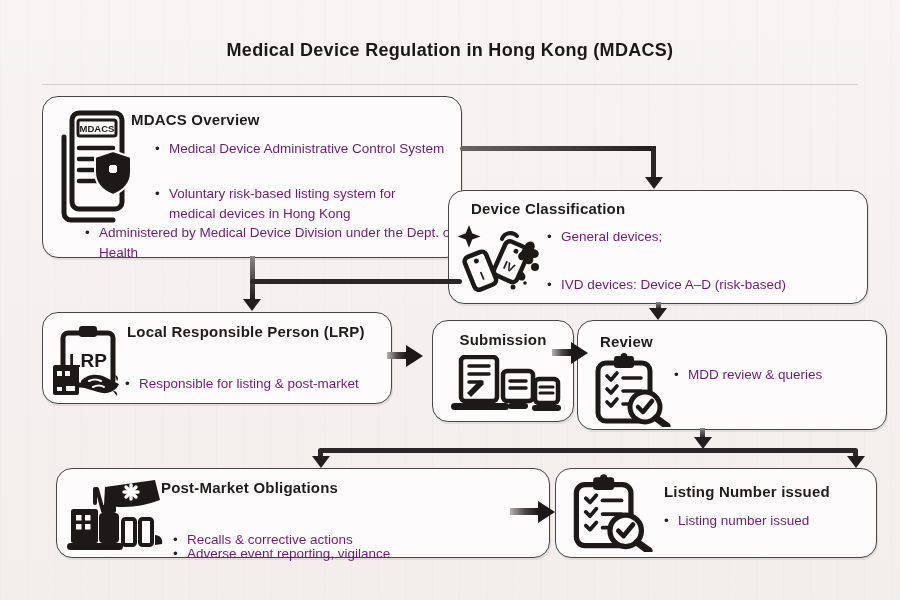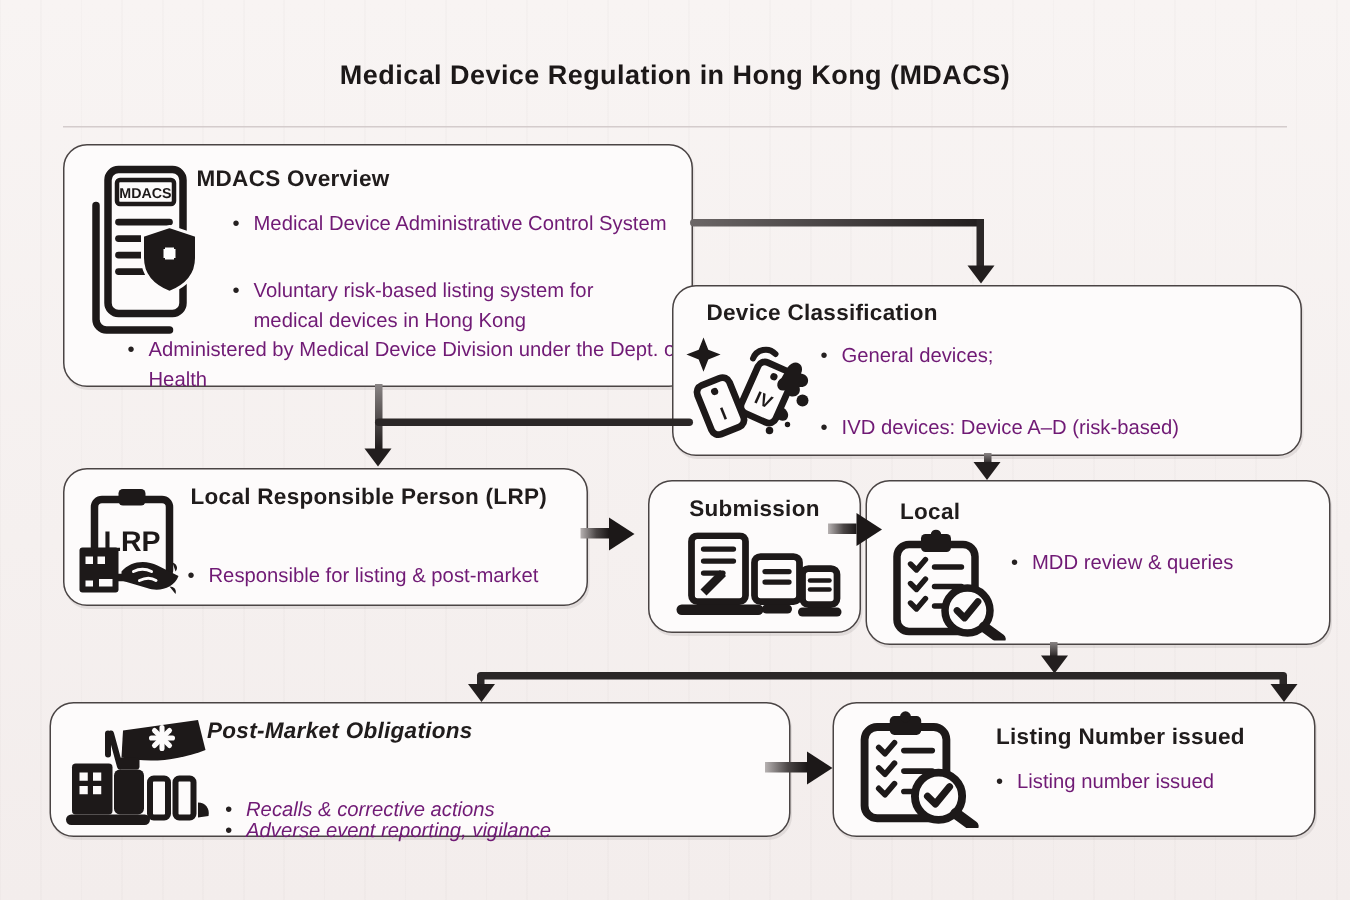--- a/index.html
+++ b/index.html
@@ -157,41 +157,41 @@
       <rect x="88" y="24" width="23" height="24" rx="4" fill="#fdfbfb" stroke="#1d1919" stroke-width="4.5"></rect>
       <g stroke="#1d1919" stroke-width="3" stroke-linecap="round">
         <path d="M93 32 h13"></path>
           <path d="M93 38 h13"></path>
       </g>
       <rect x="85" y="50" width="29" height="6" rx="3" fill="#1d1919"></rect>
     </svg>
   </div>
 
   <div class="box" style="left:577px;top:320px;width:308px;height:108px;">
-    <div class="box-title" style="left:22px;top:12px;">Local</div>
+    <div class="box-title" style="left:22px;top:12px;">Review</div>
     <svg class="icon" style="left:12px;top:32px;" width="82" height="74" viewBox="0 0 82 74">
       <rect x="8" y="10" width="52" height="58" rx="8" fill="#fdfbfb" stroke="#1d1919" stroke-width="5"></rect>
       <rect x="24" y="3" width="20" height="12" rx="3" fill="#1d1919"></rect>
       <circle cx="34" cy="3.5" r="3.5" fill="#1d1919"></circle>
       <g fill="none" stroke="#1d1919" stroke-width="3.6" stroke-linecap="round" stroke-linejoin="round">
         <path d="M17 23 l4 4 6 -7"></path>
           <path d="M17 36 l4 4 6 -7"></path>
           <path d="M17 49 l4 4 6 -7"></path>
         <path d="M33 25 h18"></path>
           <path d="M33 38 h18"></path>
           <path d="M33 51 h10"></path>
       </g>
       <circle cx="55" cy="54" r="15" fill="#fdfbfb" stroke="#1d1919" stroke-width="5"></circle>
       <path d="M48 54 l5 5 9 -11" fill="none" stroke="#1d1919" stroke-width="4.5" stroke-linecap="round" stroke-linejoin="round"></path>
       <path d="M66 65 l11 8" stroke="#1d1919" stroke-width="7" stroke-linecap="round"></path>
     </svg>
     <div class="bullet" style="left:96px;top:44px;">MDD review &amp; queries</div>
   </div>
 
-  <div class="box" style="left:33px;top:468px;width:492px;height:88px;font-style:italic;">
+  <div class="box" style="left:56px;top:468px;width:492px;height:88px;">
     <svg class="icon" style="left:8px;top:6px;" width="98" height="78" viewBox="0 0 98 78">
       <path d="M30 14 v14" stroke="#1d1919" stroke-width="4" stroke-linecap="round"></path>
       <path d="M38 36 l-6 -22" stroke="#1d1919" stroke-width="4" stroke-linecap="round"></path>
       <path d="M40 12 l50 -7 5 20 c-18 7 -37 9 -56 5 z" fill="#1d1919"></path>
       <g stroke="#fdfbfb" stroke-width="3.4" stroke-linecap="round">
         <path d="M66 10 v14"></path>
           <path d="M59 17 h14"></path>
           <path d="M61 12 l10 10"></path>
           <path d="M71 12 l-10 10"></path>
       </g>

